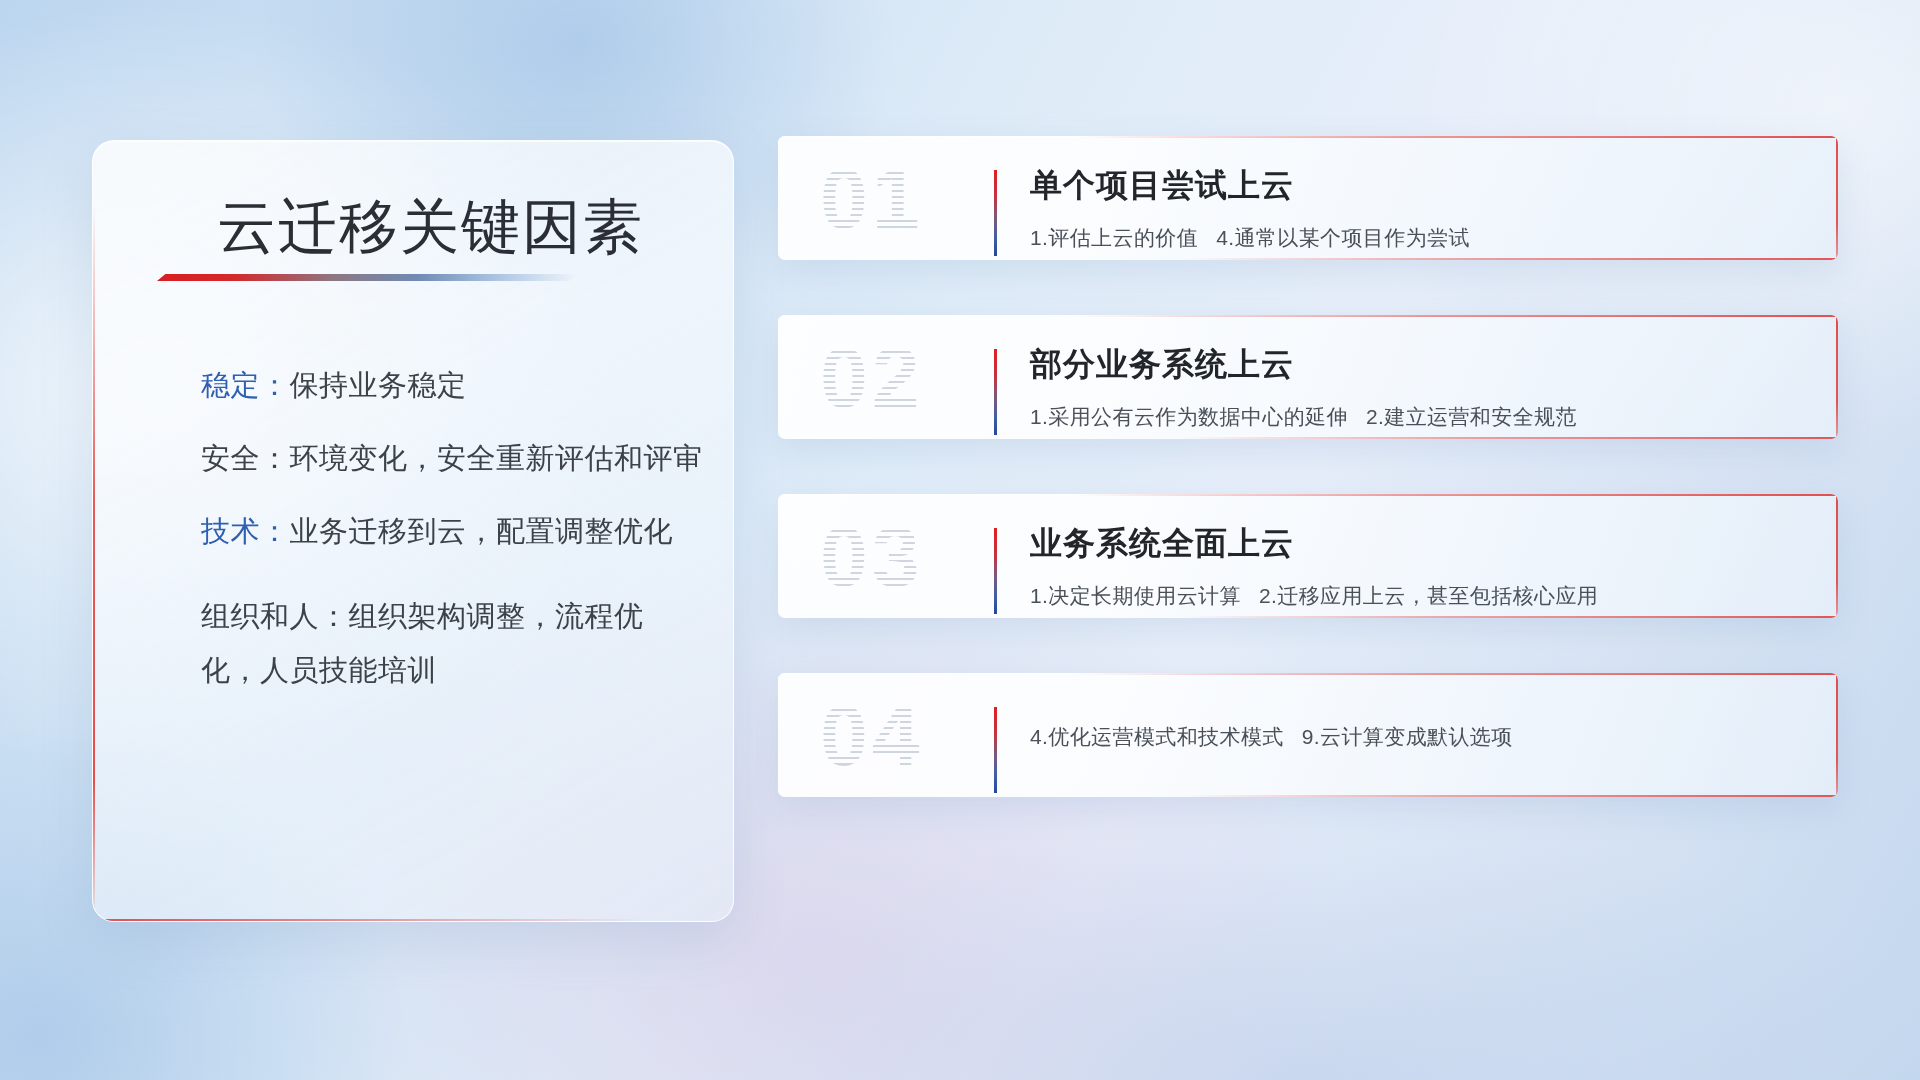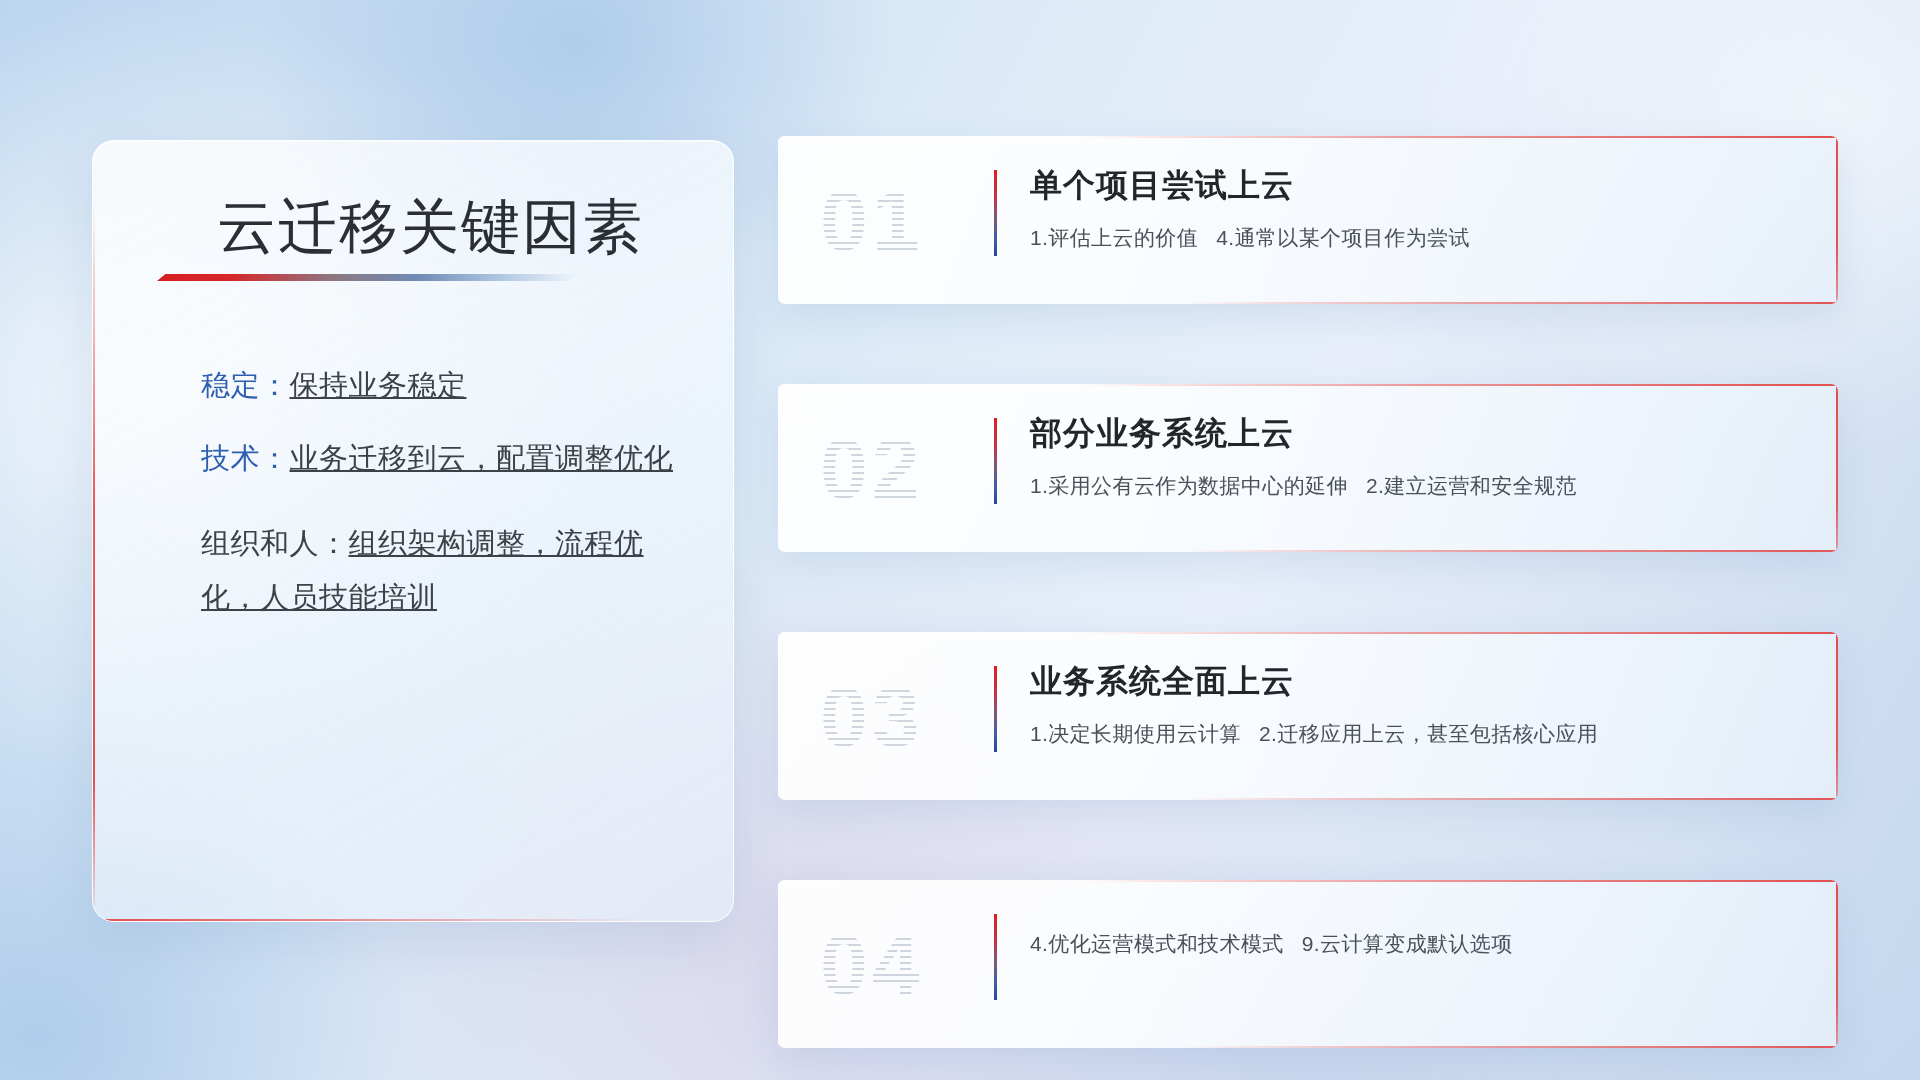--- a/index.html
+++ b/index.html
@@ -63,27 +63,27 @@
   .factor-list{
     position:absolute;left:108px;top:230px;right:40px;
   }
   .factor-row{
     font-size:29px;line-height:1;color:#3c4248;margin-bottom:44px;letter-spacing:.5px;
     white-space:nowrap;
   }
   .factor-row .k{font-weight:400;}
   .factor-row .k.blue{color:#2f5fb0;}
   .factor-row .k.dark{color:#3c4248;}
-  .factor-row .v{color:#3c4248;text-decoration:underline;}
+  .factor-row .v{color:#3c4248;}
   .factor-row.wrap{white-space:normal;line-height:1.85;margin-bottom:0;}
 
   
   .steps{position:absolute;left:778px;top:136px;width:1060px;}
   .step-card{
-    position:relative;height:168px;margin-bottom:80px;border-radius:7px;
+    position:relative;height:124px;margin-bottom:55px;border-radius:7px;
     background:linear-gradient(110deg,rgba(255,255,255,.94) 0%,rgba(253,254,255,.92) 30%,rgba(246,250,254,.88) 58%,rgba(238,245,252,.86) 82%,rgba(231,240,250,.84) 100%);
     box-shadow:0 12px 34px rgba(104,140,184,.16),inset 0 1px 0 rgba(255,255,255,.95);
     overflow:hidden;
   }
   .step-card .edge-top{
     position:absolute;right:0;top:0;width:72%;height:2px;
     background:linear-gradient(90deg,rgba(224,70,70,0) 0%,rgba(224,70,70,.55) 45%,rgba(224,70,70,.95) 100%);
   }
   .step-card .edge-right{
     position:absolute;right:0;top:0;width:2px;height:100%;
@@ -138,20 +138,23 @@
   <div class="panel-title">云迁移关键因素</div>
   <div class="title-rule"></div>
 
   <div class="factor-list">
 
     <div class="factor-row">
       <span class="k blue">稳定：</span><span class="v">保持业务稳定</span>
     </div>
 
 
+    <div class="factor-row">
+      <span class="k dark">安全：</span><span class="v">环境变化，安全重新评估和评审</span>
+    </div>
 
     <div class="factor-row">
       <span class="k blue">技术：</span><span class="v">业务迁移到云，配置调整优化</span>
     </div>
 
     <div class="factor-row wrap">
       <span class="k dark">组织和人：</span><span class="v">组织架构调整，流程优化，人员技能培训</span>
     </div>
 
   </div>

